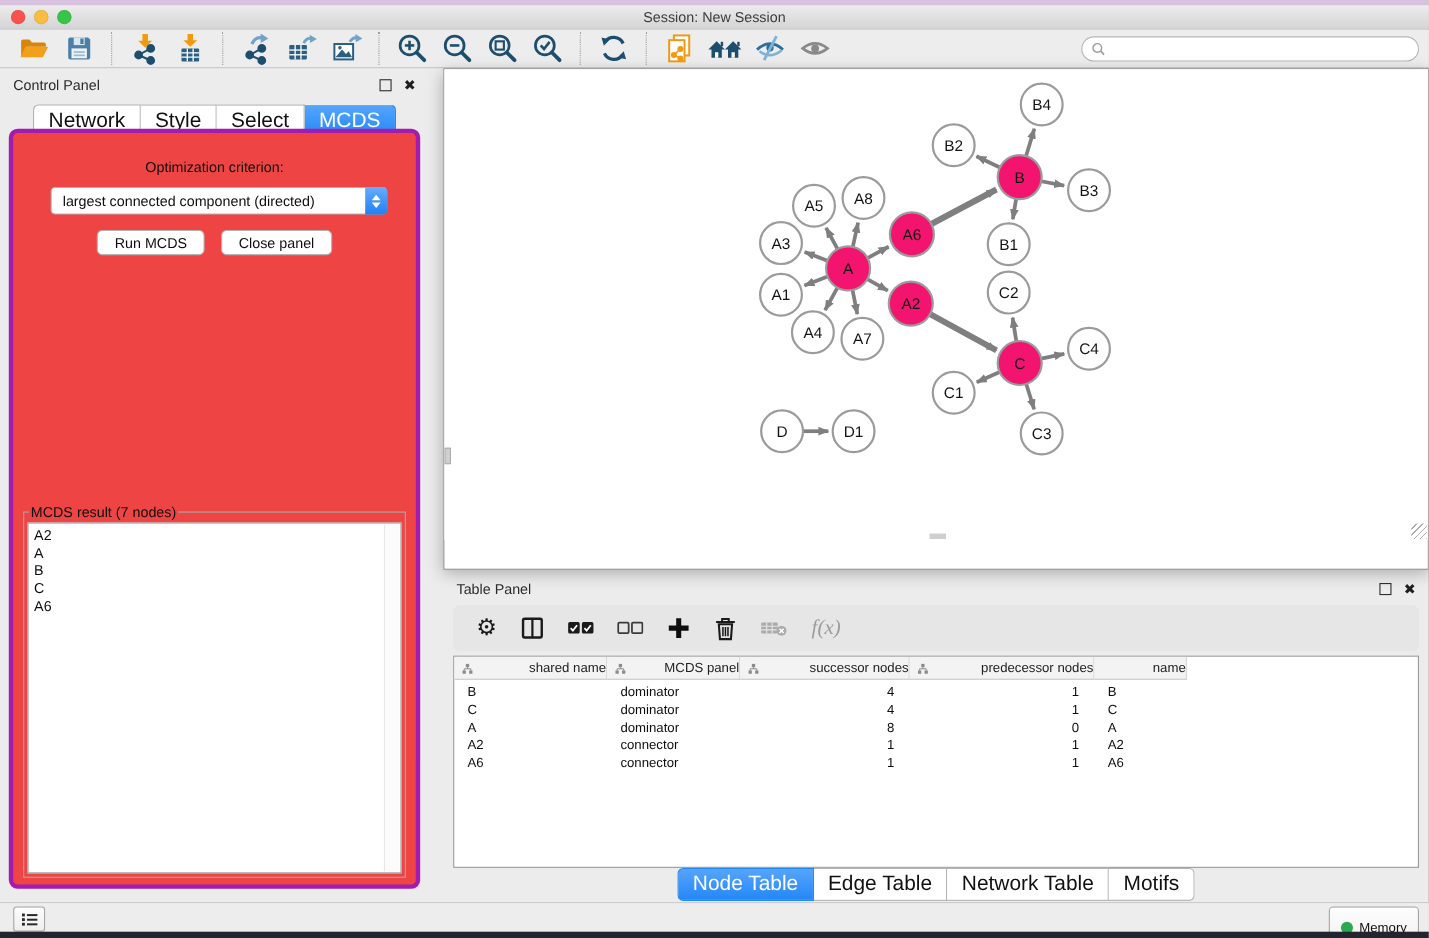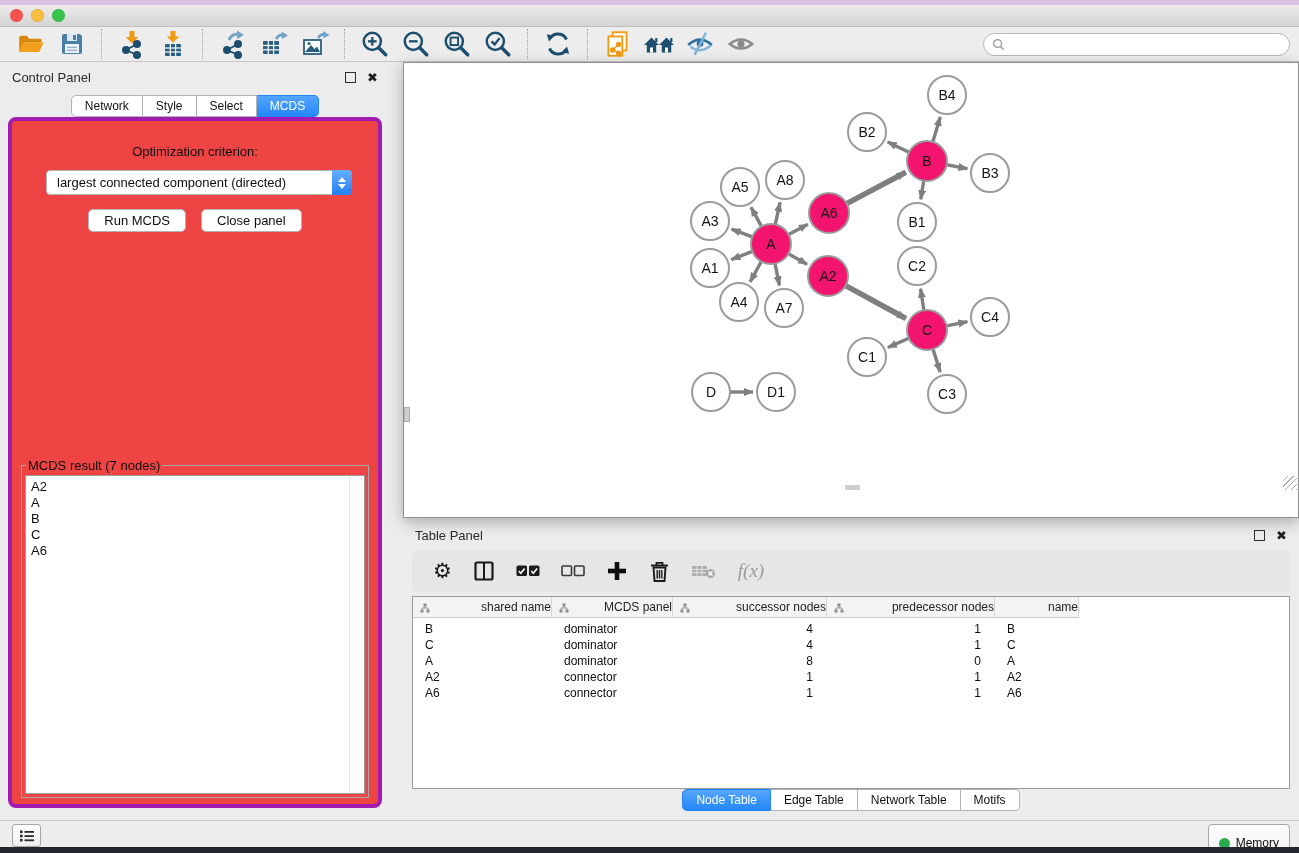--- a/index.html
+++ b/index.html
@@ -20,21 +20,21 @@
   .searchbox{position:absolute;right:9px;top:6px;width:297px;height:21px;background:#FFF;
              border:1px solid #B7B7B7;border-radius:12px;display:flex;align-items:center;padding-left:8px;}
   .searchbox input{border:none;outline:none;flex:1;font-size:12px;background:transparent;height:16px;}
   
   .control-panel{position:absolute;left:0;top:62px;width:390px;height:748px;}
   .panel-header{height:30px;display:flex;align-items:center;padding:0 12px;font-size:13px;color:#2A2A2A;}
   .panel-hicons{margin-left:auto;display:flex;align-items:center;gap:11px;}
   .float-ic{width:9px;height:9px;border:1.6px solid #2E2E2E;display:inline-block;}
   .close-ic{font-size:13px;font-weight:bold;color:#1E1E1E;line-height:9px;}
   .seg{display:inline-flex;}
-  .seg-tab{background:#FFF;border:1px solid #B3B3B3;border-left-width:0;padding:3px 13px;font-size:12px;color:#111;}
+  .seg-tab{background:#FFF;border:1px solid #B3B3B3;border-left-width:0;padding:3px 13px;font-size:19px;color:#111;}
   .seg-tab:first-child{border-left-width:1px;border-radius:5px 0 0 5px;}
   .seg-tab:last-child{border-radius:0 5px 5px 0;}
   .seg-tab.active{background:linear-gradient(#55A5FD,#2487F8);border-color:#2487F8;color:#FFF;}
   .cp-tabs{position:absolute;left:0;right:0;top:33px;display:flex;justify-content:center;}
   .cp-body{position:absolute;left:8px;right:8px;top:55px;bottom:2px;background:#ef4444;
            border:4px solid #a21caf;border-radius:8px;}
   .opt-label{margin-top:23px;text-align:center;font-size:13px;color:#0E0E0E;}
   .select-row{margin:11px 26px 0 34px;}
   .select{position:relative;height:23px;background:#FFF;border:1px solid #B3B3B3;border-radius:4px;
           display:flex;align-items:center;padding-left:10px;font-size:13px;color:#0E0E0E;}
@@ -100,20 +100,21 @@
 
 <div class="app">
   <div class="menustrip"></div>
 
   <div class="titlebar">
     <div class="lights">
       <span class="light l-red"></span>
       <span class="light l-yellow"></span>
       <span class="light l-green"></span>
     </div>
+    <div class="win-title">Session: New Session</div>
   </div>
 
   <div class="toolbar">
     <div class="tbtn">
       <svg width="30" height="30" viewBox="0 0 28 28">
         <path d="M3 21 V8 q0-1.6 1.6-1.6 H10 l2.2 2.6 h10.2 q1.6 0 1.6 1.6 v1.9 H8 Z" fill="#D98508"></path>
         <path d="M2.5 21.5 L6.5 12.5 H26 L21.5 21.5 Z" fill="#F2A01C"></path>
       </svg>
     </div>
     <div class="tbtn">

